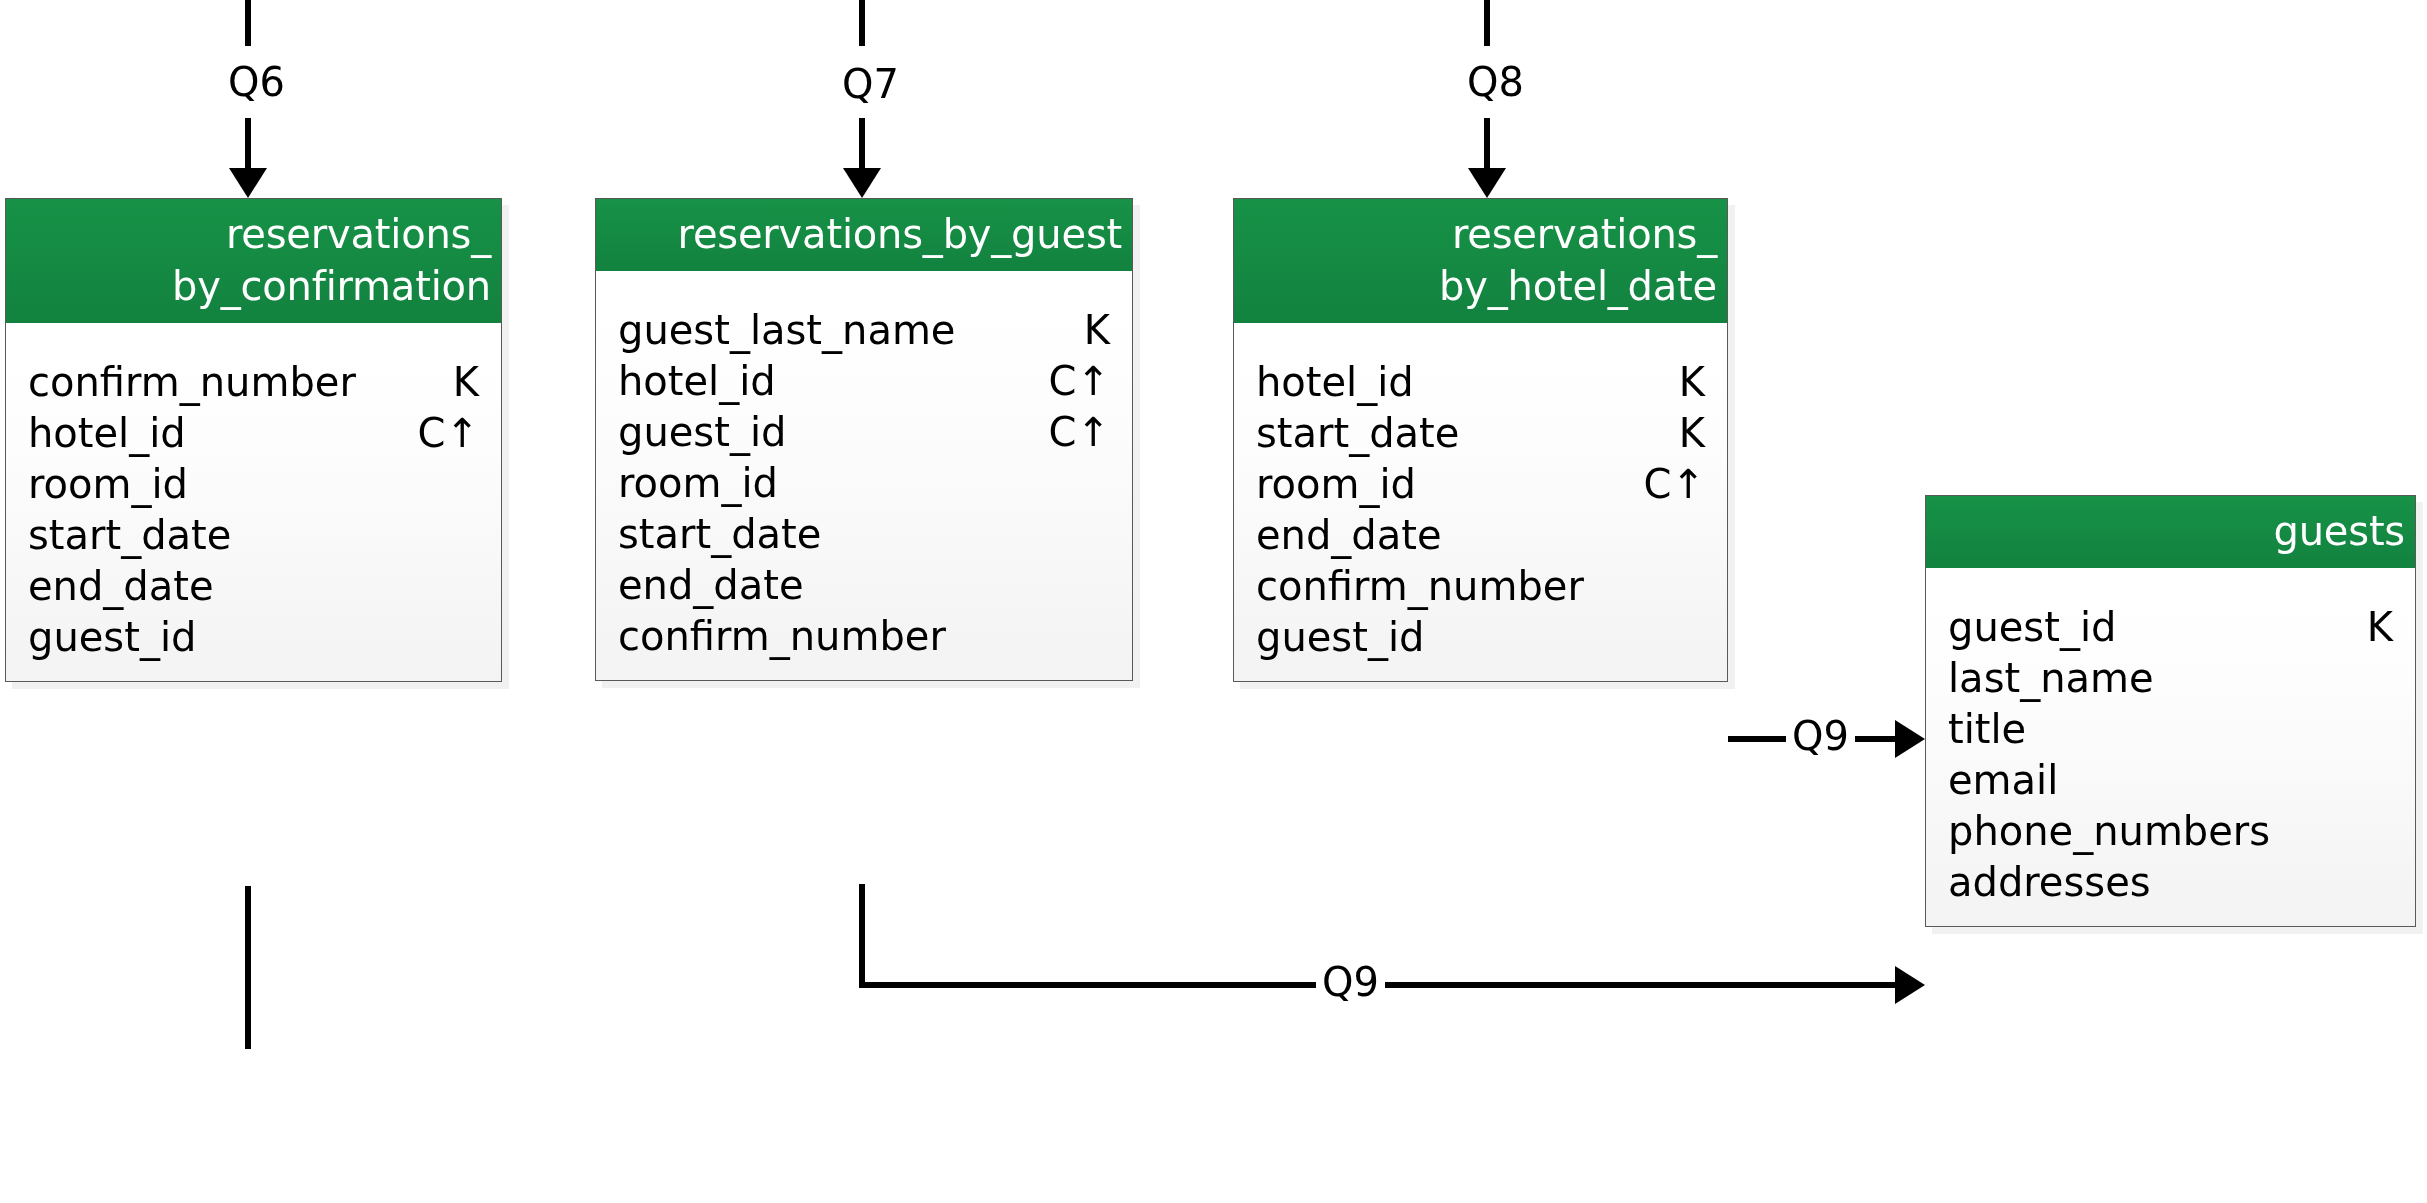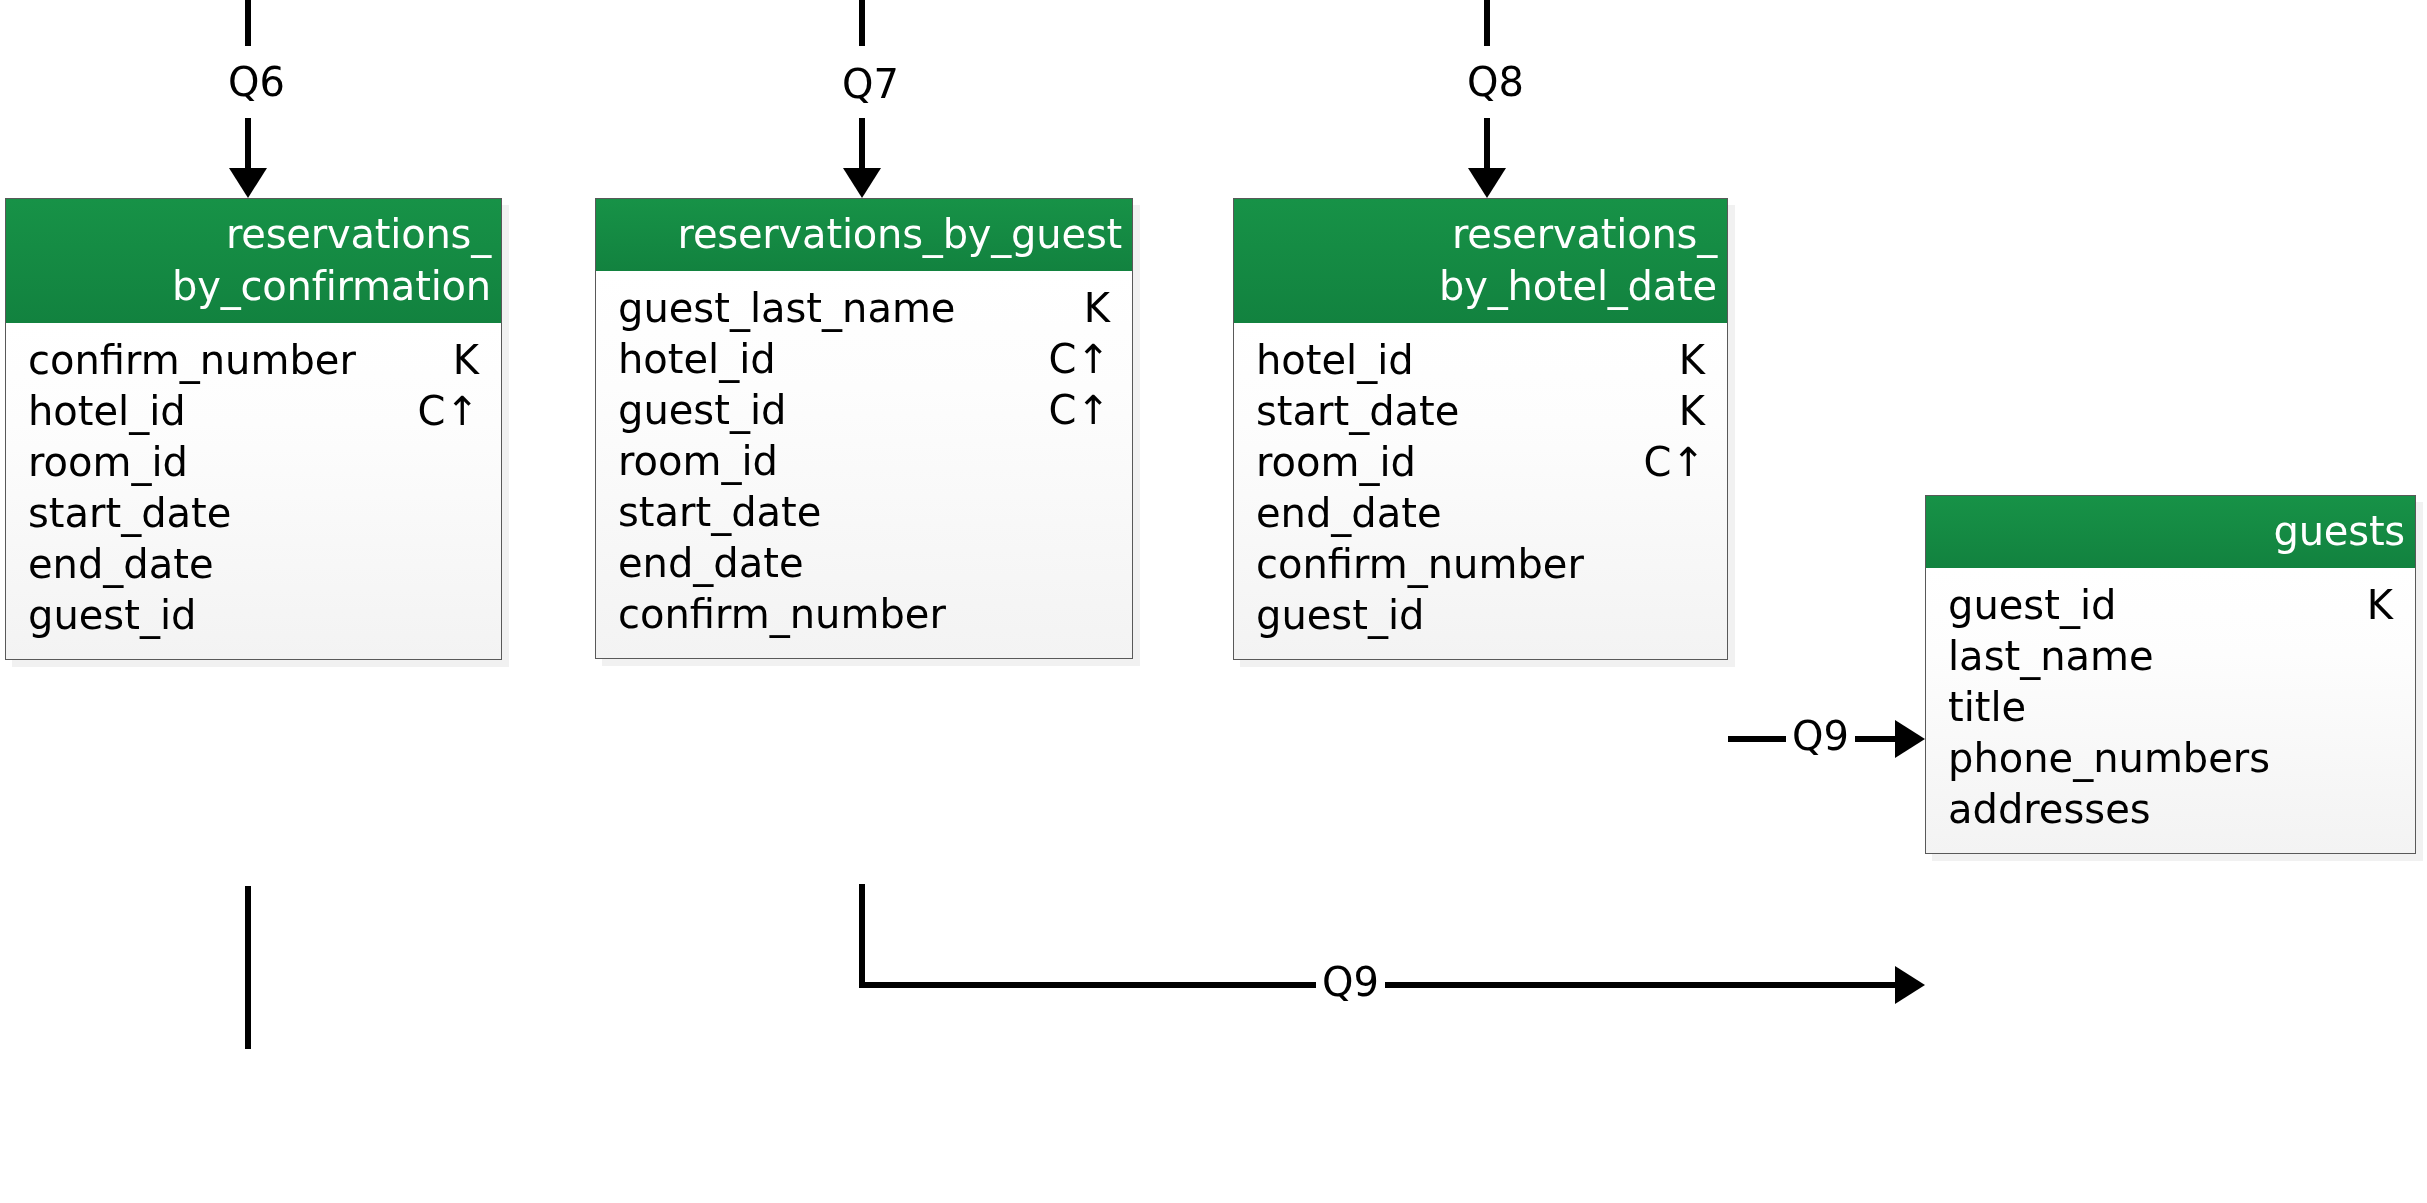--- a/index.html
+++ b/index.html
@@ -34,20 +34,21 @@
     line-height: 52px;
     padding: 9px 10px 11px 10px;
     white-space: pre-line;
     letter-spacing: -0.2px;
     box-sizing: border-box;
   }
   .table-body {
     background: linear-gradient(180deg, #ffffff 0%, #fdfdfd 30%, #f3f3f3 100%);
     padding: 12px 22px 18px 22px;
     box-sizing: border-box;
+    margin-top: 22px;
   }
   .col-row {
     display: flex;
     align-items: baseline;
     font-size: 40px;
     line-height: 51px;
     color: #000000;
     white-space: nowrap;
   }
   .col-name {
@@ -236,20 +237,24 @@
       </div>
       <div class="col-row">
         <span class="col-name">last_name</span>
         <span class="col-key"></span>
       </div>
       <div class="col-row">
         <span class="col-name">title</span>
         <span class="col-key"></span>
       </div>
       <div class="col-row">
+        <span class="col-name">email</span>
+        <span class="col-key"></span>
+      </div>
+      <div class="col-row">
         <span class="col-name">phone_numbers</span>
         <span class="col-key"></span>
       </div>
       <div class="col-row">
         <span class="col-name">addresses</span>
         <span class="col-key"></span>
       </div>
     </div>
   </div>
 

